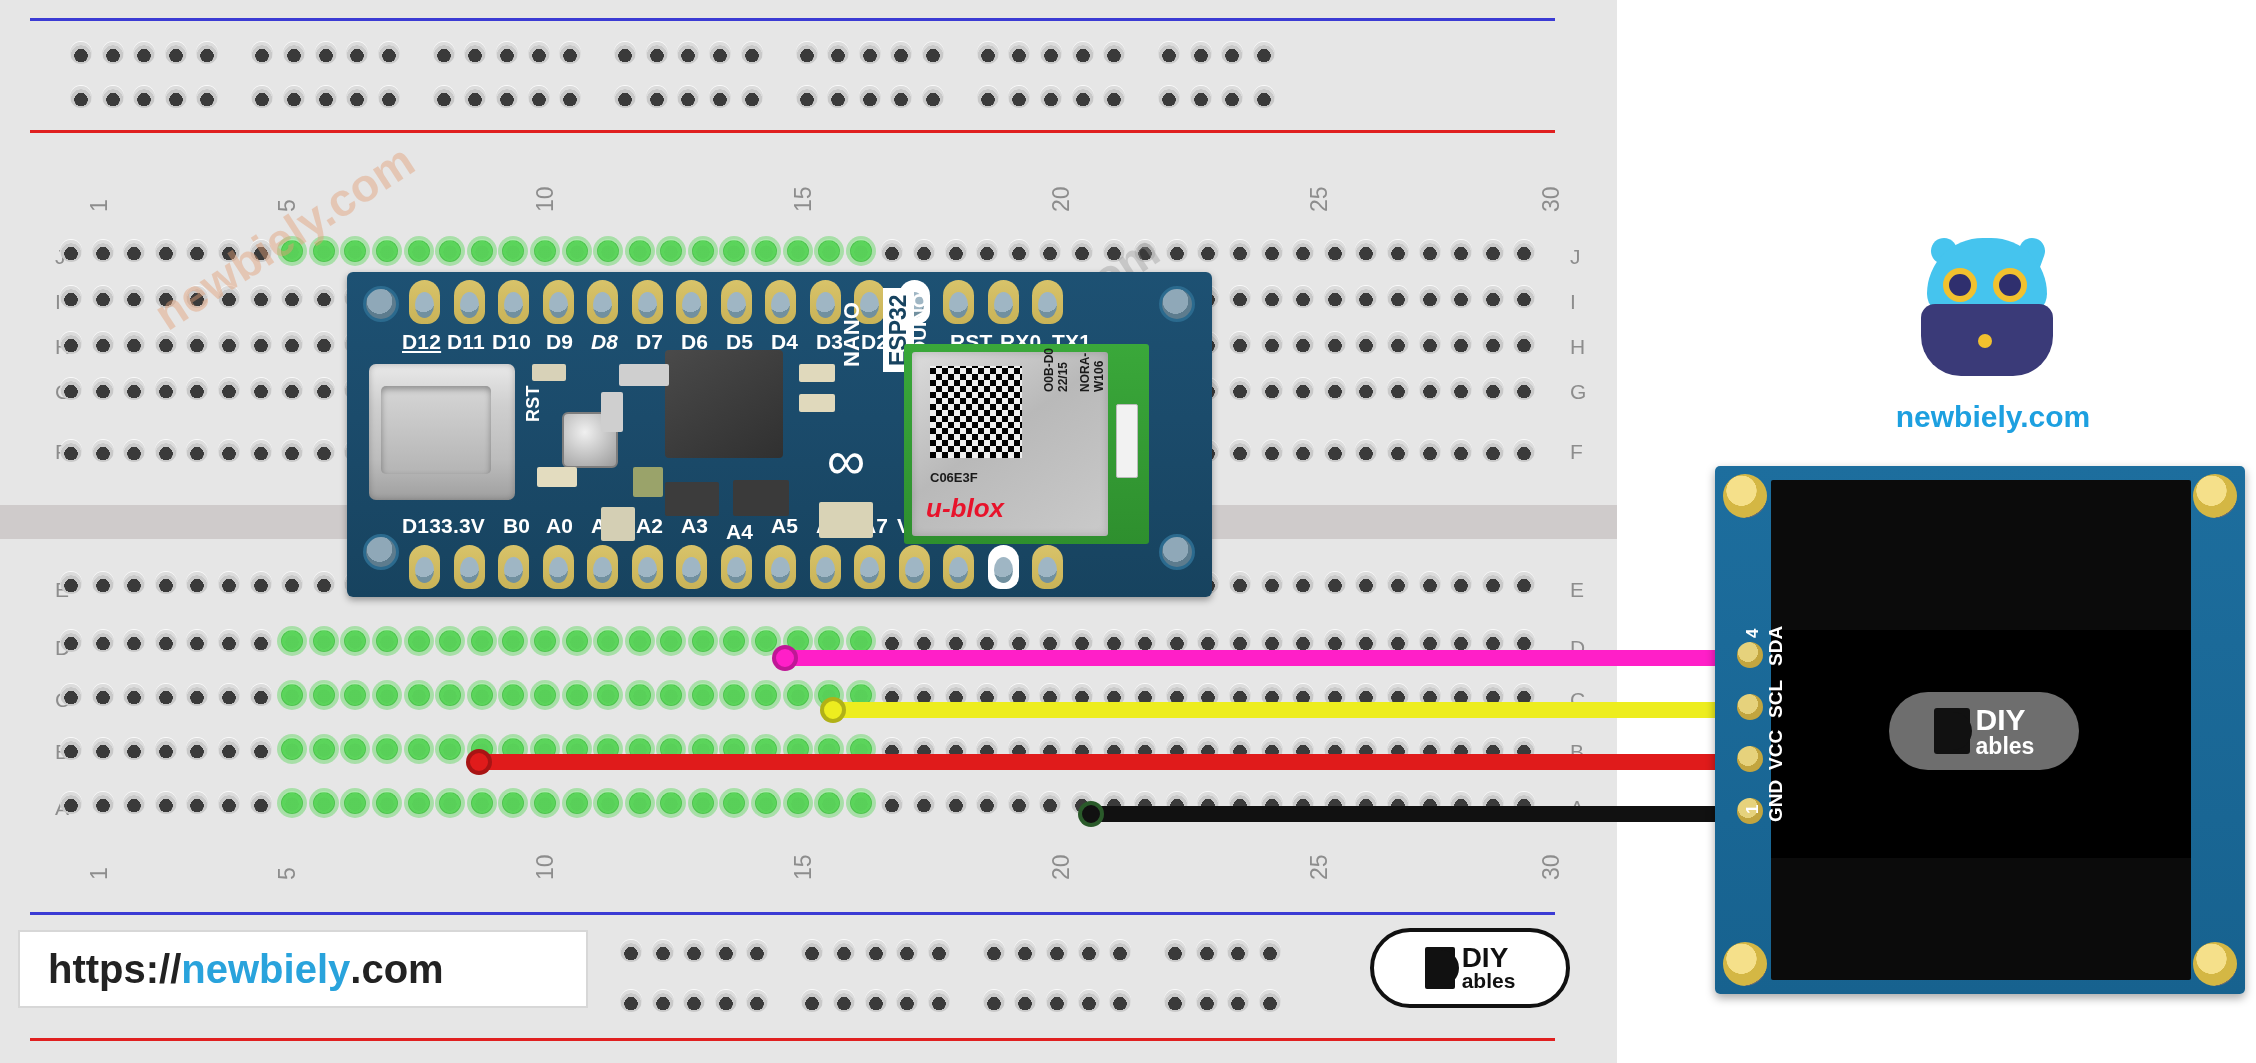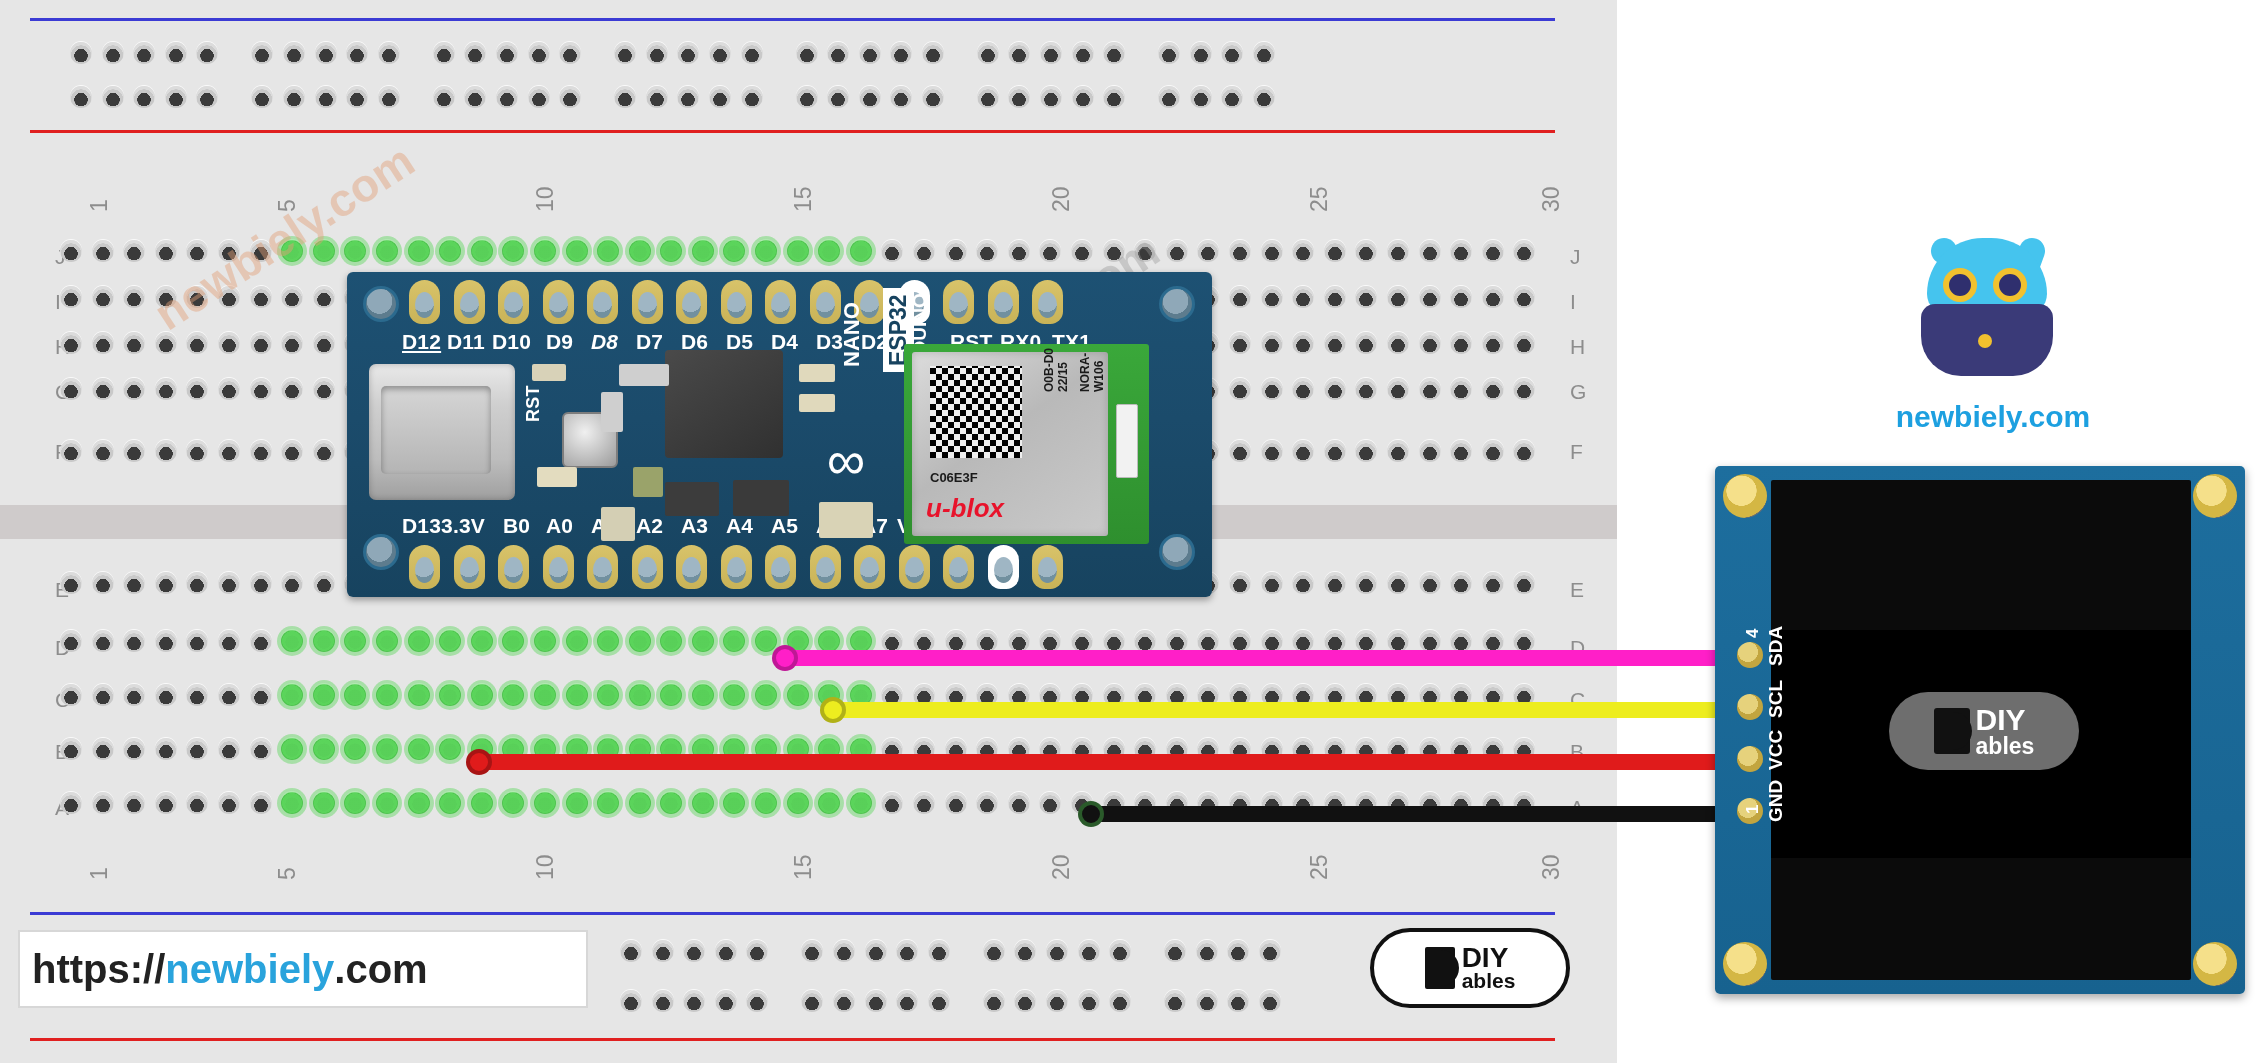--- a/index.html
+++ b/index.html
@@ -217,21 +217,21 @@
   .owl-dot{ position:absolute; left:63px; top:96px; width:14px; height:14px; border-radius:50%; background:#f2c12e; }
   #site-label{
     position:absolute; left:1868px; top:400px; width:250px;
     text-align:center; font-size:30px; font-weight:bold; color:#1da0e0;
   }
 
   
   #url-badge{
     position:absolute; left:18px; top:930px; width:570px; height:78px;
     background:#ffffff; border:2px solid #d7d7d7;
-    display:flex; align-items:center; padding-left:12px;
+    display:flex; align-items:center; padding-left:28px;
   }
   #url-badge .u1{ color:#222; font-size:40px; font-weight:bold; }
   #url-badge .u2{ color:#29a3dc; font-size:40px; font-weight:bold; }
   #url-badge .u3{ color:#222; font-size:40px; font-weight:bold; }
 
   
   #diyables-badge{
     position:absolute; left:1370px; top:928px; width:200px; height:80px;
     background:#ffffff; border:4px solid #111; border-radius:100px;
     display:flex; align-items:center; justify-content:center; gap:7px;
@@ -978,21 +978,21 @@
       <div class="pad"></div>
     </div>
 
     <div class="pin-label" style="left:55px;  top:242px;">D13</div>
     <div class="pin-label" style="left:94px;  top:242px;">3.3V</div>
     <div class="pin-label" style="left:156px; top:242px;">B0</div>
     <div class="pin-label" style="left:199px; top:242px;">A0</div>
     <div class="pin-label" style="left:244px; top:242px;">A1</div>
     <div class="pin-label" style="left:289px; top:242px;">A2</div>
     <div class="pin-label" style="left:334px; top:242px;">A3</div>
-    <div class="pin-label" style="left:379px; top:242px;">A4</div>
+    <div class="pin-label" style="left:379px; top:248px;">A4</div>
     <div class="pin-label" style="left:424px; top:242px;">A5</div>
     <div class="pin-label" style="left:469px; top:242px;">A6</div>
     <div class="pin-label" style="left:514px; top:242px;">A7</div>
     <div class="pin-label" style="left:550px; top:242px;">VBUS</div>
     <div class="pin-label" style="left:612px; top:242px;">B1</div>
     <div class="pin-label" style="left:702px; top:242px;">VIN</div>
 
     <div id="usb-connector"></div>
 
     <div id="reset-button"></div>

